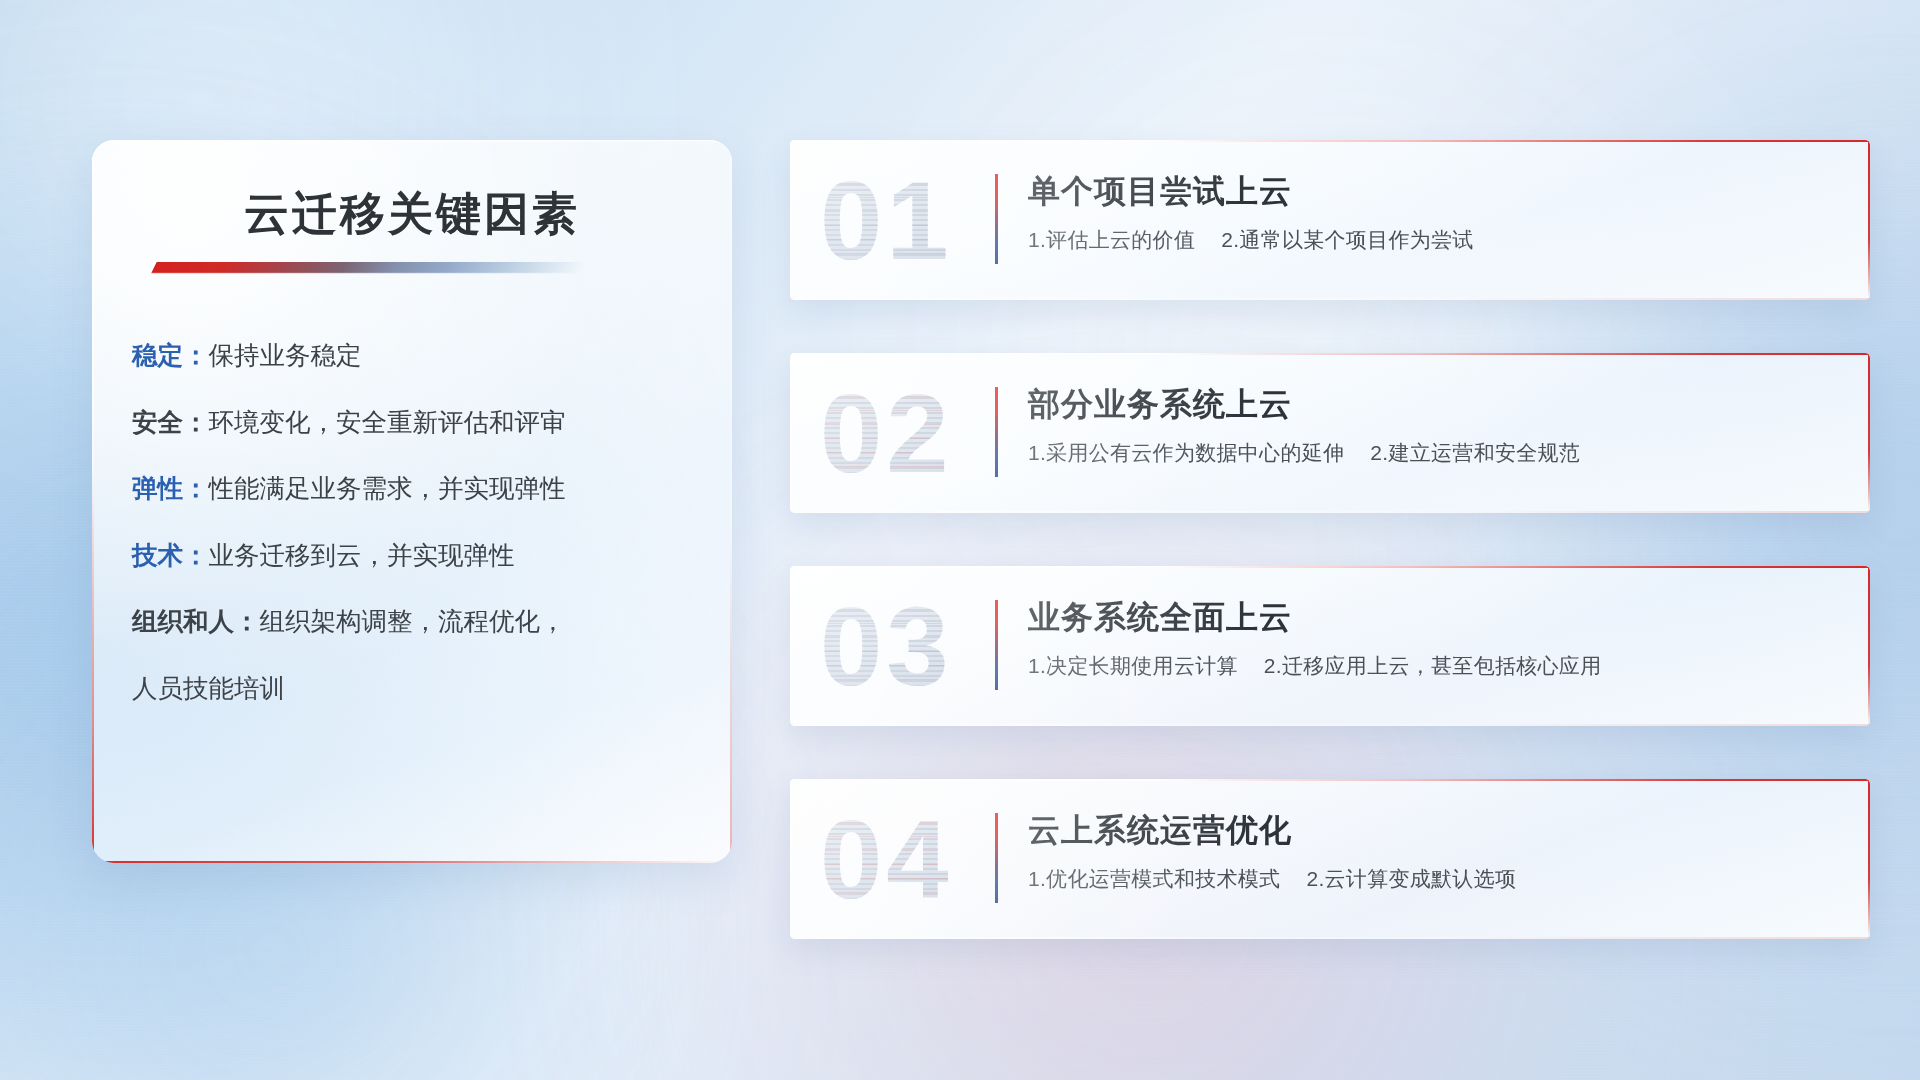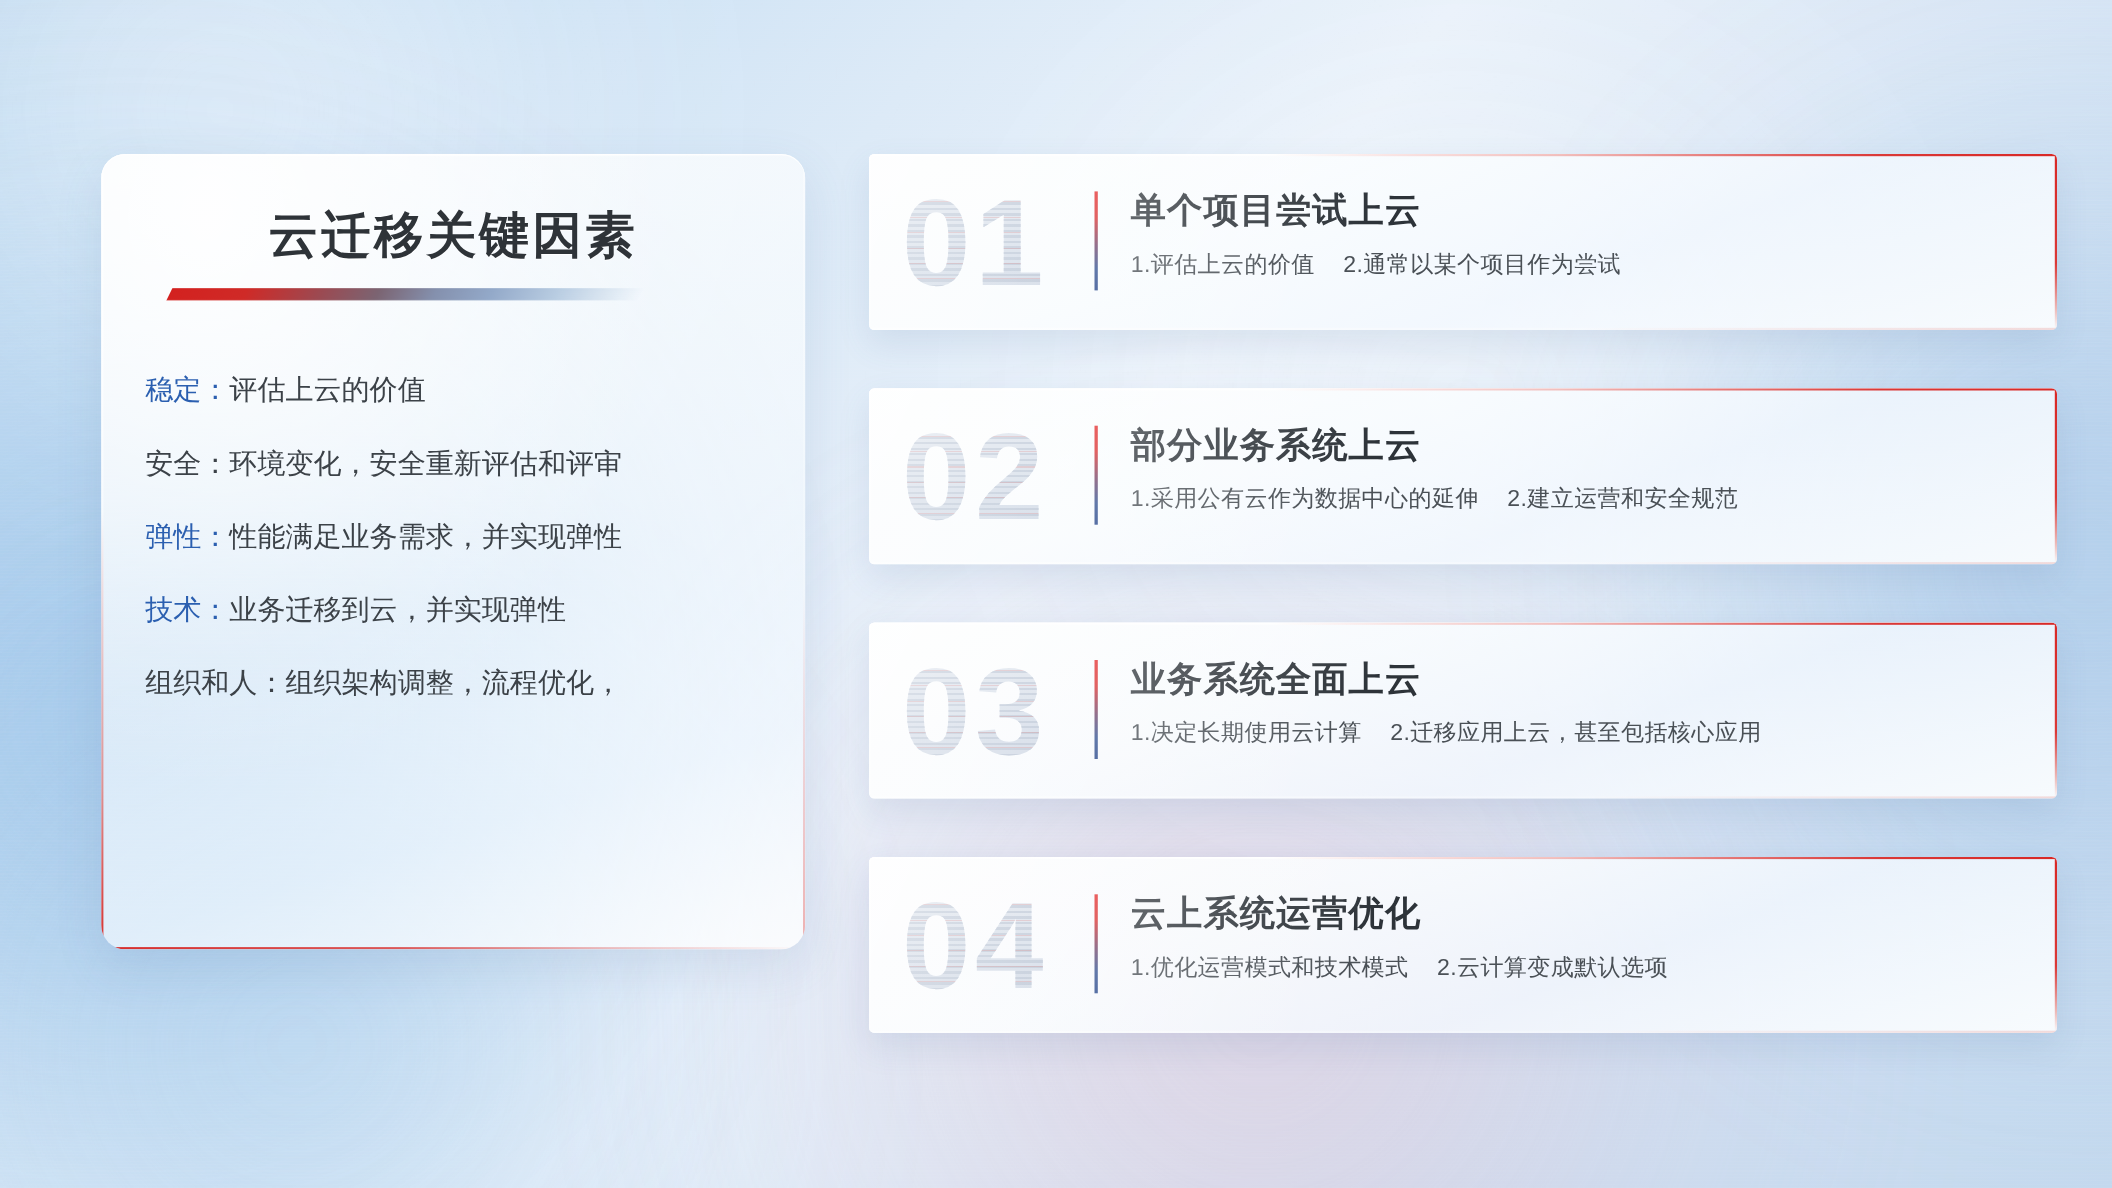--- a/index.html
+++ b/index.html
@@ -117,21 +117,21 @@
   }
 
   #factor-list{
     position:absolute; left:40px; top:200px; width:560px;
   }
   .factor-row{
     font-size:25.5px; color:#3c4248; line-height:1.2;
     margin-bottom:36px; white-space:nowrap;
   }
   .factor-row:last-child{ margin-bottom:0; }
-  .factor-label{ color:#2b5fb0; }
+  .factor-label{ color:#2b5fb0;font-weight:bold; }
   .factor-label.dark{ color:#3c4248; }
   .factor-text{ color:#3c4248; }
 
   
   .step-card{
     position:absolute; left:790px; width:1080px; height:160px;
     border-radius:5px;
     background:linear-gradient(160deg,
         rgba(255,255,255,.92) 0%,
         rgba(250,253,255,.88) 35%,
@@ -230,33 +230,36 @@
   <span class="lc-edge-top"></span>
   <span class="lc-edge-left"></span>
   <span class="lc-edge-right"></span>
   <span class="lc-edge-bottom"></span>
 
   <h1 id="panel-title">云迁移关键因素</h1>
   <span id="title-rule"></span>
 
   <div id="factor-list">
     <div class="factor-row">
-      <span class="factor-label">稳定：</span><span class="factor-text">评估上云的价值</span>
+      <span class="factor-label">稳定：</span><span class="factor-text">保持业务稳定</span>
     </div>
     <div class="factor-row">
       <span class="factor-label dark">安全：</span><span class="factor-text">环境变化，安全重新评估和评审</span>
     </div>
     <div class="factor-row">
       <span class="factor-label">弹性：</span><span class="factor-text">性能满足业务需求，并实现弹性</span>
     </div>
     <div class="factor-row">
       <span class="factor-label">技术：</span><span class="factor-text">业务迁移到云，并实现弹性</span>
     </div>
     <div class="factor-row">
       <span class="factor-label dark">组织和人：</span><span class="factor-text">组织架构调整，流程优化，</span>
+    </div>
+    <div class="factor-row">
+      <span class="factor-label dark"></span><span class="factor-text">人员技能培训</span>
     </div>
   </div>
 </section>
 
 <section class="step-card" style="top:140px;">
   <span class="sc-edge-top"></span>
   <span class="sc-edge-right"></span>
   <span class="sc-edge-left"></span>
   <span class="sc-edge-bottom"></span>
   <span class="step-number">01</span>

